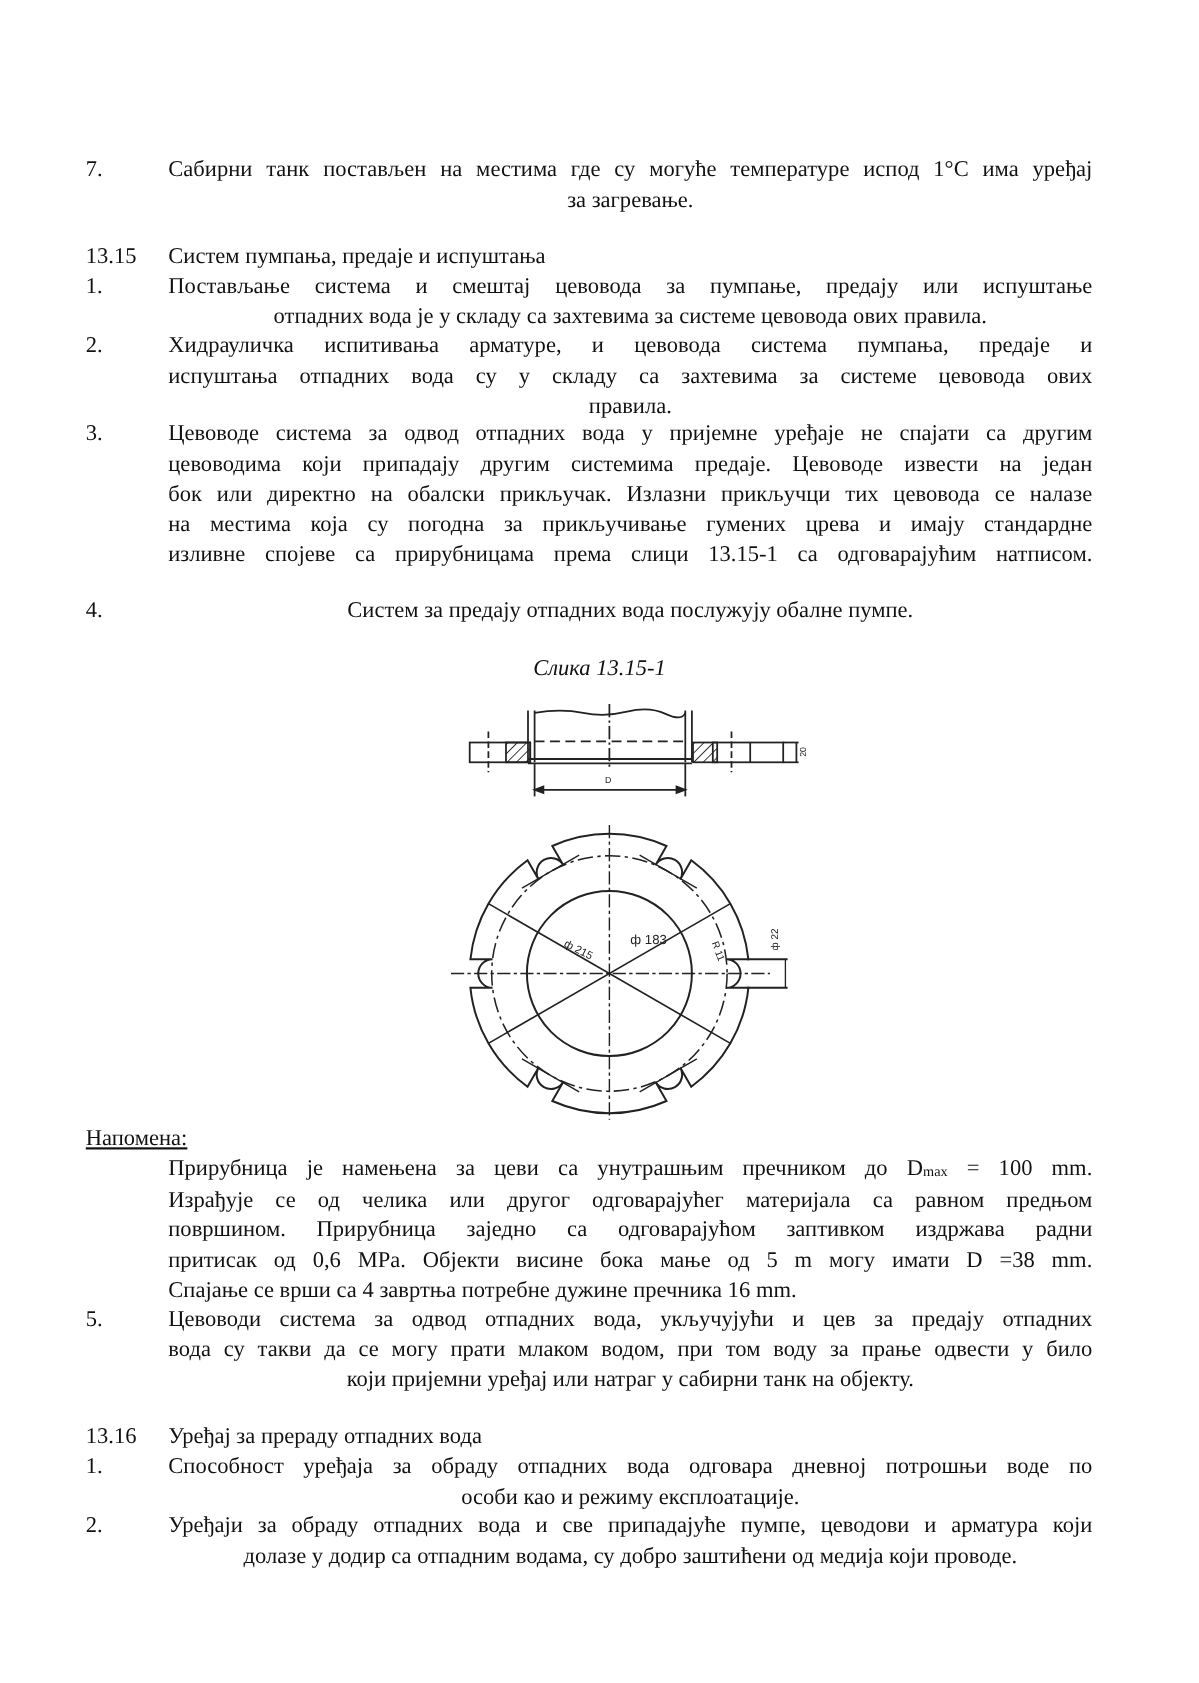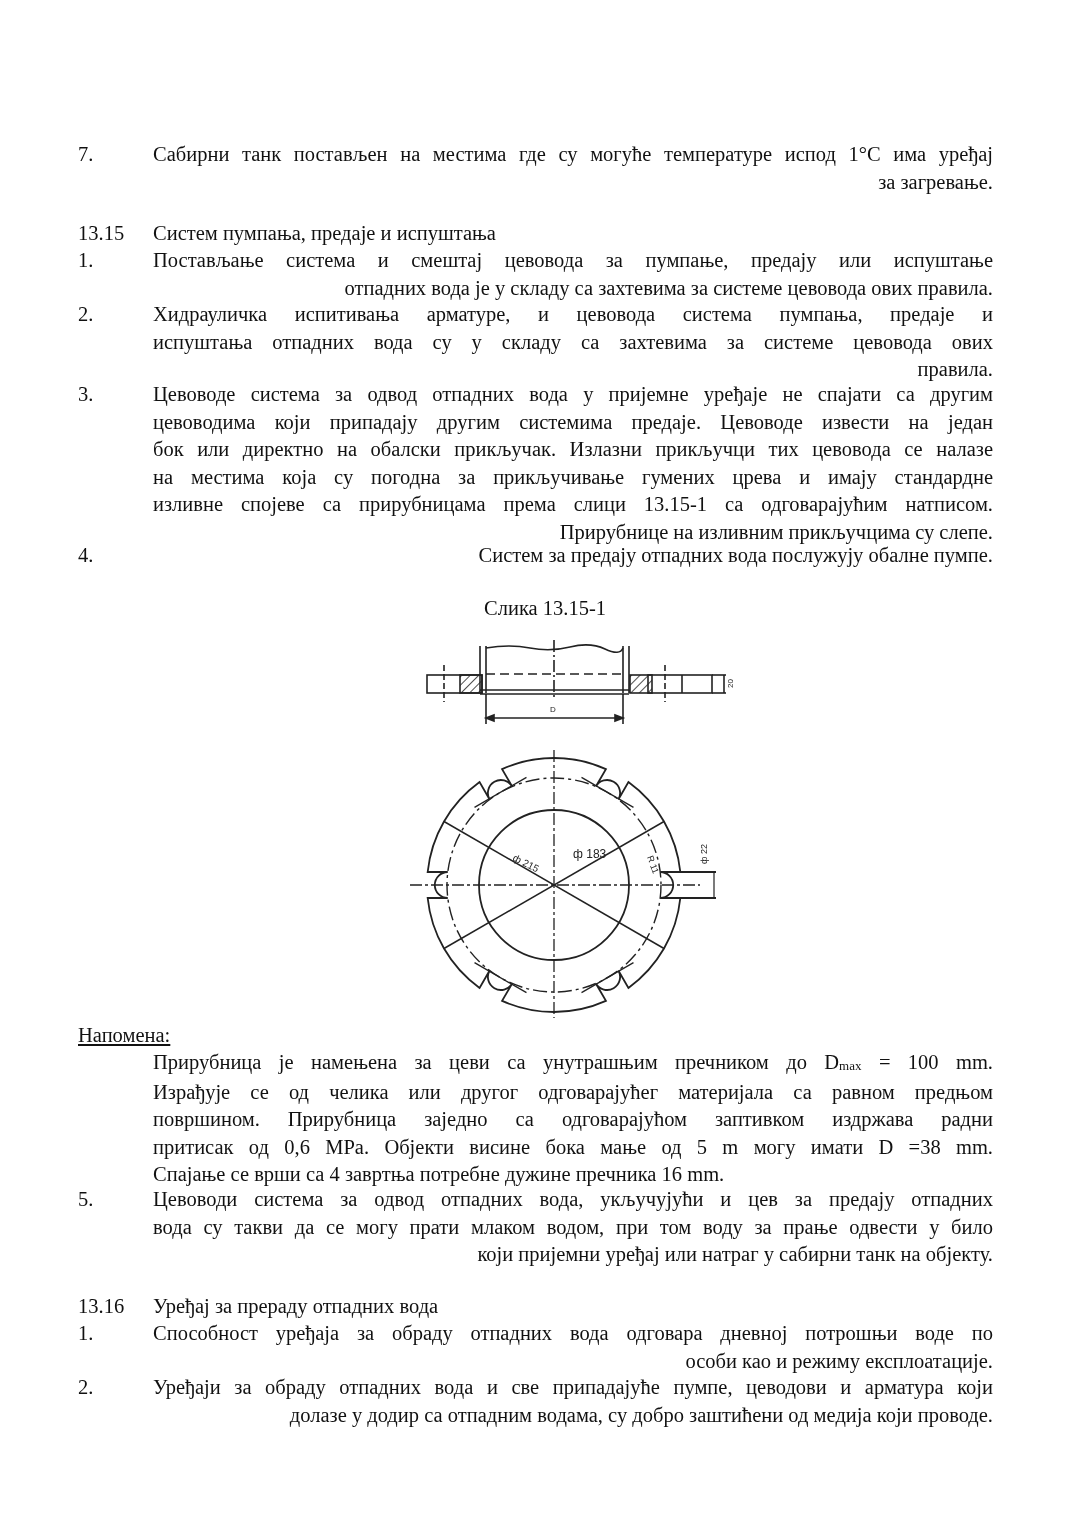--- a/index.html
+++ b/index.html
@@ -4,29 +4,29 @@
 <style>
   html, body { margin: 0; padding: 0; background: #ffffff; }
   body { width: 1090px; height: 1530px; position: relative; overflow: hidden;
          font-family: "Liberation Serif", serif; color: #111; }
   .page { position: absolute; left: 0; top: 0; width: 1090px; height: 1530px; }
   .row { position: absolute; left: 78px; width: 915px; font-size: 20.5px; line-height: 27.5px; }
   .num { position: absolute; left: 0; top: 0; width: 70px; }
   .txt { margin-left: 75px; text-align: justify; }
   .txt.ragged { text-align: left; }
   .caption { position: absolute; left: 0; width: 1090px; top: 595px; text-align: center;
-             font-size: 20.5px; line-height: 27.5px; }
+             font-size: 20.5px; line-height: 27.5px; font-style: italic; }
   .note-label { position: absolute; left: 78px; top: 1022px; font-size: 20.5px; line-height: 27.5px; text-decoration: underline; }
   .note-body { position: absolute; left: 153px; width: 840px; top: 1049px; font-size: 20.5px; line-height: 27.5px; text-align: justify; }
   .note-body .l { display: block; text-align: justify; text-align-last: justify; }
   .note-body .l.last { text-align-last: left; font-family: Liberation Serif, serif; }
   sub.small { font-size: 13px; vertical-align: baseline; position: relative; top: 1px; }
   svg { position: absolute; }
   .jl { display: block; text-align: justify; text-align-last: justify; }
-  .ll { display: block; text-align: right; }
+  .ll { display: block; text-align: center; }
 </style>
 </head>
 <body>
 
 <div class="page">
 
   <div class="row" style="top:141px">
     <span class="num">7.</span>
     <div class="txt">
       <span class="jl">Сабирни танк постављен на местима где су могуће температуре испод 1°C има уређај</span>
@@ -57,21 +57,20 @@
   </div>
 
   <div class="row" style="top:381px">
     <span class="num">3.</span>
     <div class="txt">
       <span class="jl">Цевоводе система за одвод отпадних вода у пријемне уређаје не спајати са другим</span>
       <span class="jl">цевоводима који припадају другим системима предаје. Цевоводе извести на један</span>
       <span class="jl">бок или директно на обалски прикључак. Излазни прикључци тих цевовода се налазе</span>
       <span class="jl">на местима која су погодна за прикључивање гумених црева и имају стандардне</span>
       <span class="jl">изливне спојеве са прирубницама према слици 13.15-1 са одговарајућим натписом.</span>
-      <span class="ll">Прирубнице на изливним прикључцима су слепе.</span>
     </div>
   </div>
 
   <div class="row" style="top:542px">
     <span class="num">4.</span>
     <div class="txt ragged">
       <span class="ll">Систем за предају отпадних вода послужују обалне пумпе.</span>
     </div>
   </div>
 

